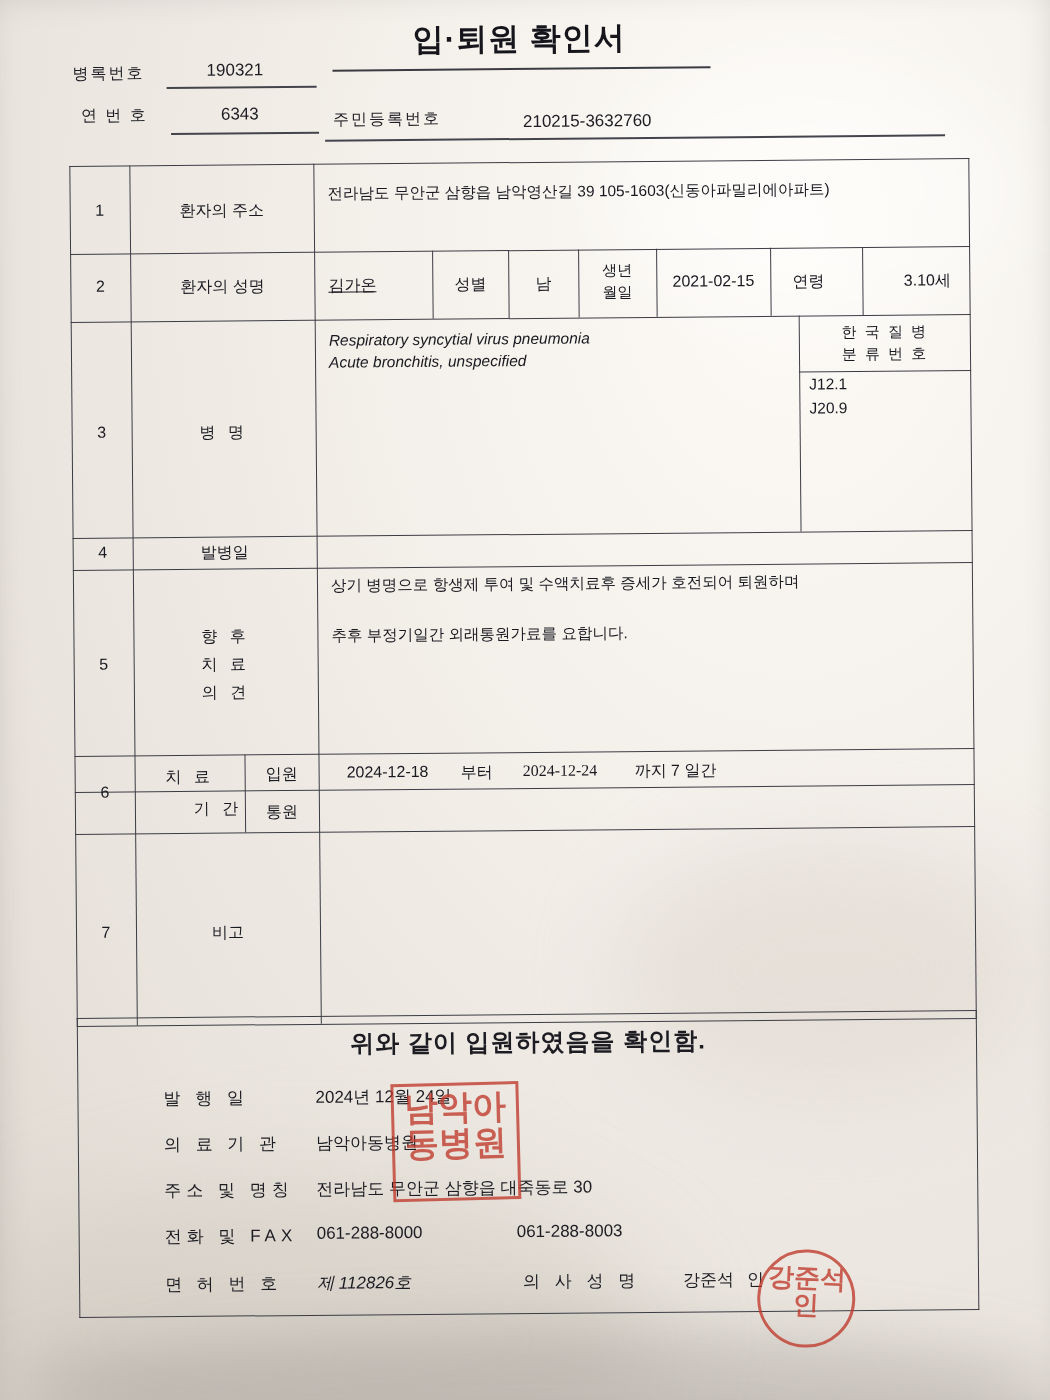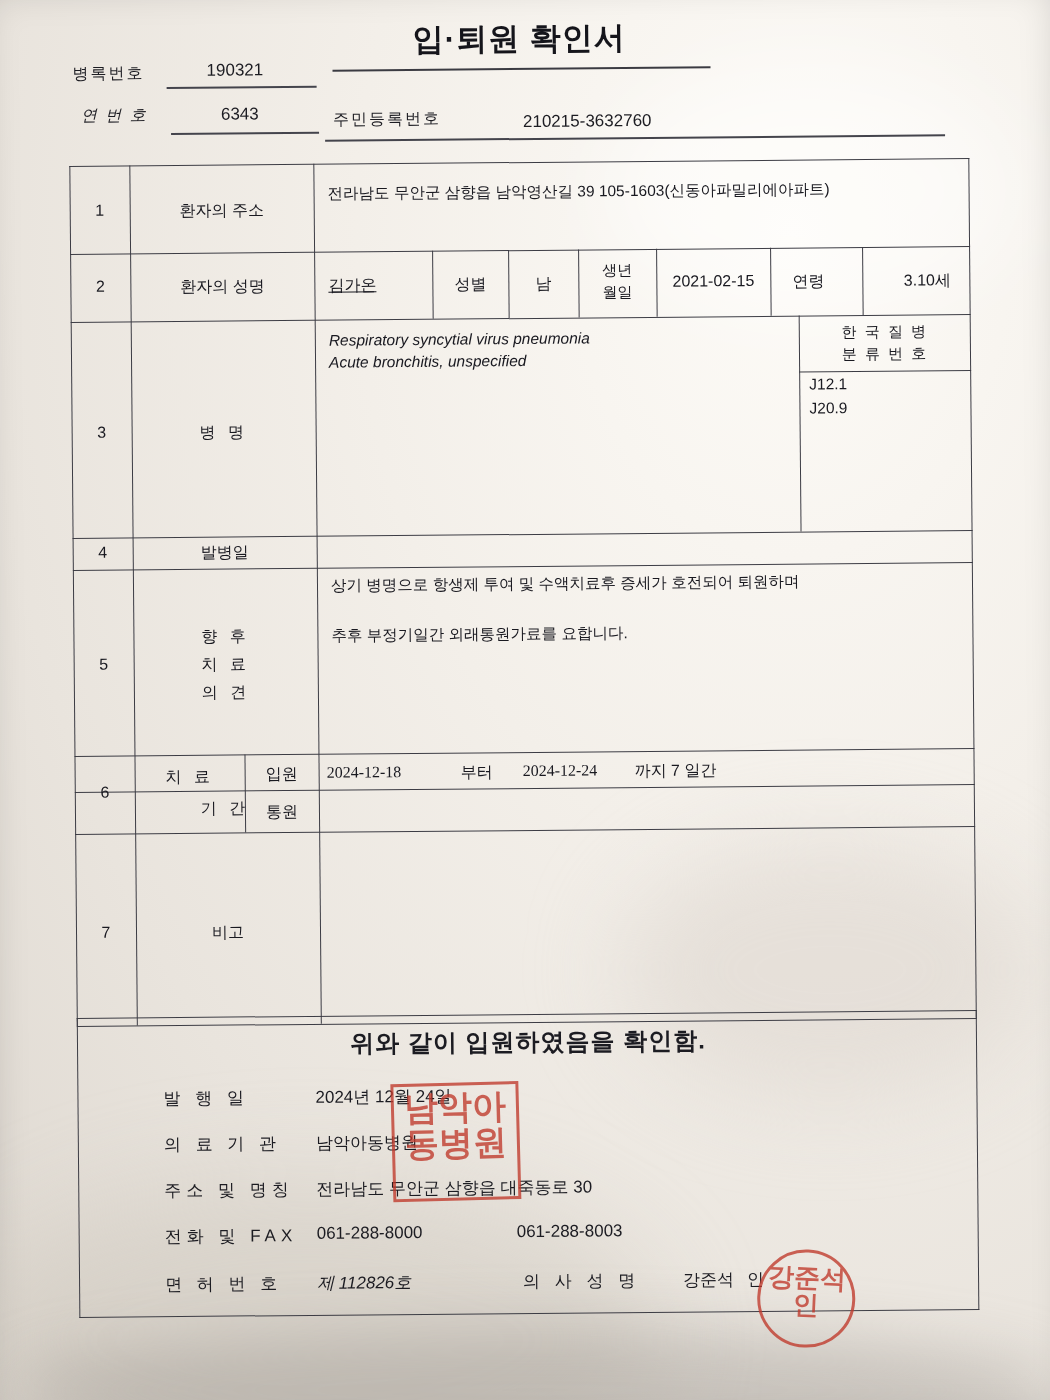--- a/index.html
+++ b/index.html
@@ -132,21 +132,21 @@
 
   <div id="content">
 
     <div class="abs" id="doc-title">입·퇴원 확인서</div>
     <div class="abs" id="title-rule"></div>
 
     <div class="abs hdr-label" style="left:78px; top:60px;">병록번호</div>
     <div class="abs hdr-val" style="left:212px; top:58px;">190321</div>
     <div class="abs hdr-rule" style="left:172px; top:84px; width:150px;"></div>
 
-    <div class="abs hdr-label" style="left:86px; top:102px;font-style:italic;">연 번 호</div>
+    <div class="abs hdr-label" style="left:86px; top:102px;">연 번 호</div>
     <div class="abs hdr-val" style="left:226px; top:102px;">6343</div>
     <div class="abs hdr-rule" style="left:176px; top:130px; width:148px;"></div>
 
     <div class="abs hdr-label" style="left:338px; top:108px;">주민등록번호</div>
     <div class="abs hdr-val" style="left:528px; top:112px;">210215-3632760</div>
     <div class="abs hdr-rule" style="left:330px; top:138px; width:620px;"></div>
 
     <div class="abs" id="tbl">
 
       <div class="ln lnh" style="left:0px;   top:0px;   width:900px;"></div>
@@ -207,24 +207,24 @@
 
       <div class="cell ctr num" style="left:0px;  top:490px; width:60px;">5</div>
       <div class="cell ctr lbl-sp" style="left:60px; top:462px; width:184px;">향 후</div>
       <div class="cell ctr lbl-sp" style="left:60px; top:490px; width:184px;">치 료</div>
       <div class="cell ctr lbl-sp" style="left:60px; top:518px; width:184px;">의 견</div>
       <div class="cell" style="left:258px; top:412px; width:630px; font-size:15.5px;">상기 병명으로 항생제 투여 및 수액치료후 증세가 호전되어 퇴원하며</div>
       <div class="cell" style="left:258px; top:462px; width:630px; font-size:15.5px;">추후 부정기일간 외래통원가료를 요합니다.</div>
 
       <div class="cell ctr num" style="left:0px;  top:618px; width:60px;">6</div>
       <div class="cell ctr lbl-sp" style="left:60px; top:602px; width:110px;">치 료</div>
-      <div class="cell ctr lbl-sp" style="left:71px; top:634px; width:110px;padding-left:24px;">기 간</div>
+      <div class="cell ctr lbl-sp" style="left:64px; top:634px; width:110px;padding-left:24px;">기 간</div>
       <div class="cell ctr" style="left:170px; top:600px; width:74px;">입원</div>
       <div class="cell ctr" style="left:170px; top:638px; width:74px;">통원</div>
-      <div class="cell" style="left:252px; top:600px;font-family:Liberation Serif, serif;">2024-12-18</div>
+      <div class="cell" style="left:272px; top:600px;">2024-12-18</div>
       <div class="cell" style="left:386px; top:600px;">부터</div>
       <div class="cell" style="left:448px; top:600px;font-family:Liberation Serif, serif;">2024-12-24</div>
       <div class="cell" style="left:560px; top:600px;">까지 7 일간</div>
       <div class="cell" style="left:268px; top:638px; width:600px;"></div>
 
       <div class="cell ctr num" style="left:0px;  top:758px; width:60px;">7</div>
       <div class="cell ctr" style="left:60px; top:758px; width:184px;">비고</div>
       <div class="cell" style="left:258px; top:758px; width:630px;"></div>
     </div>
 

